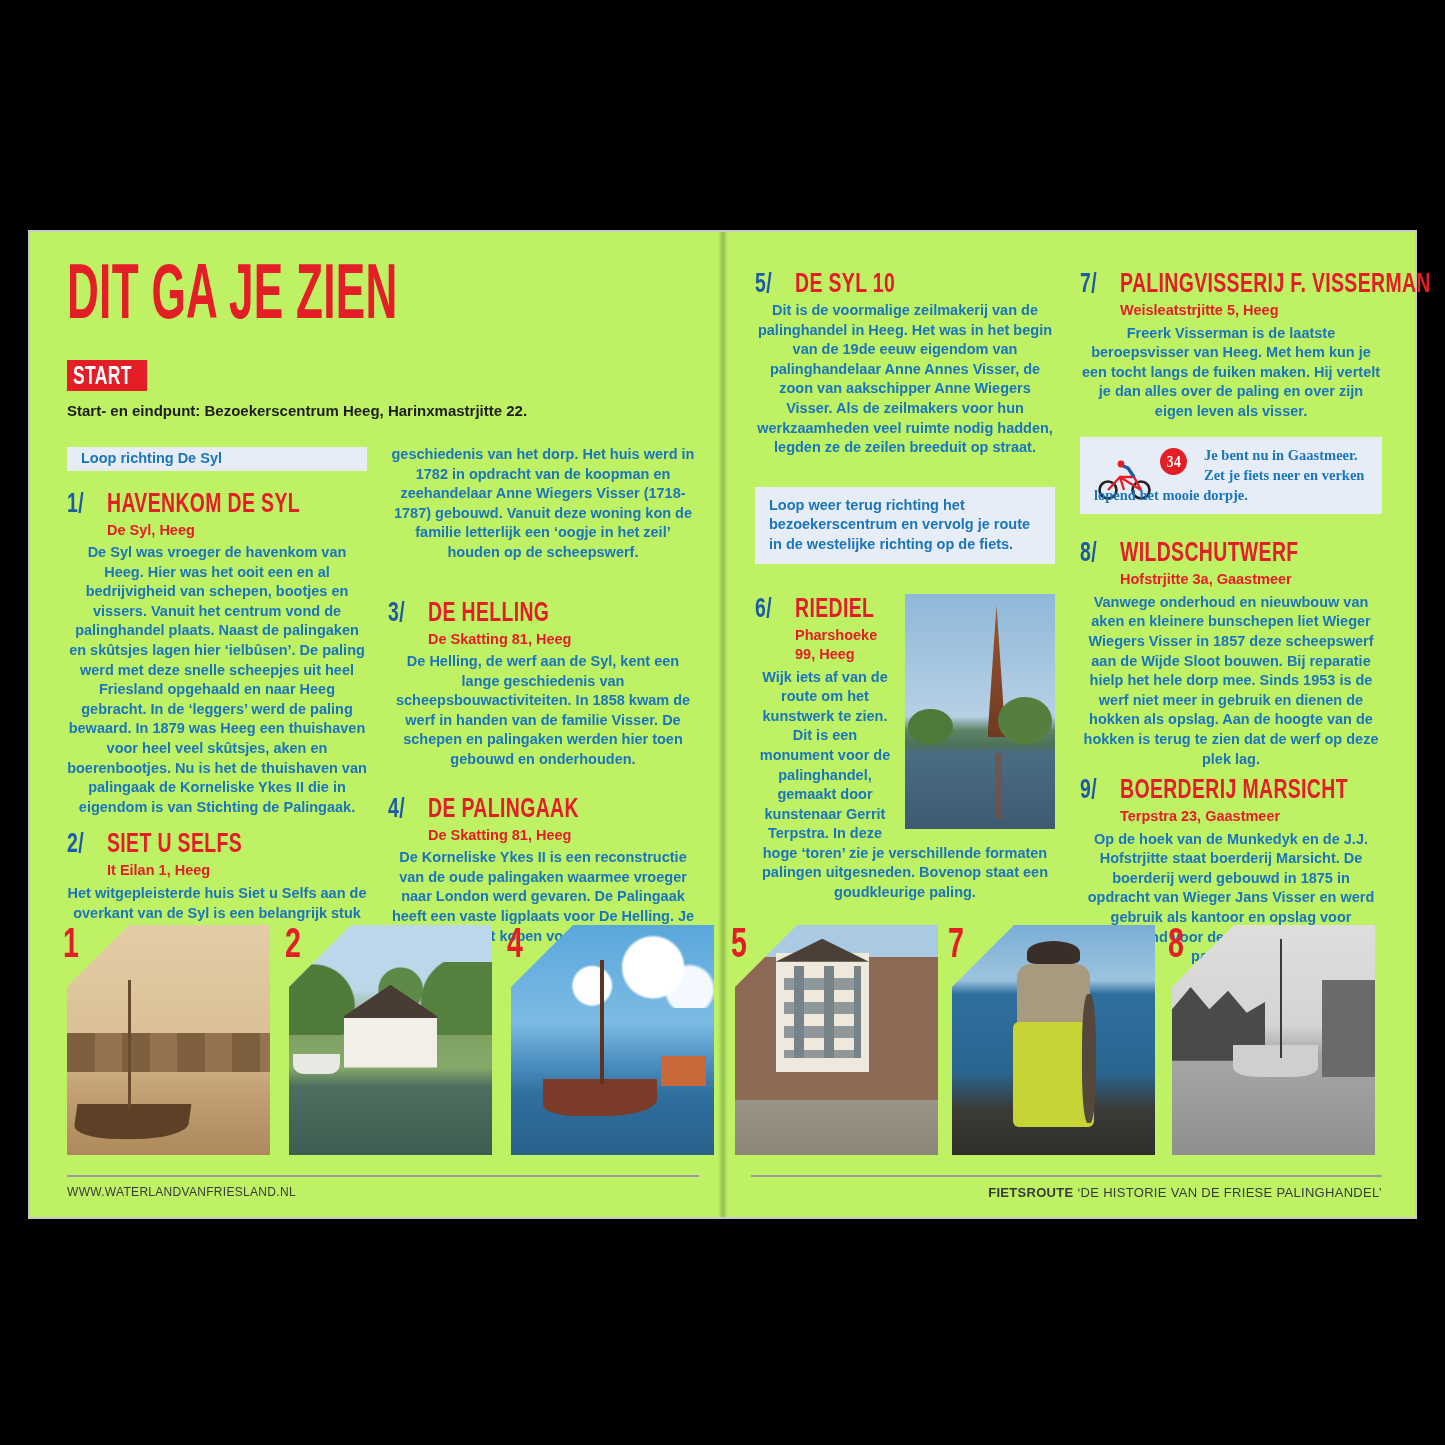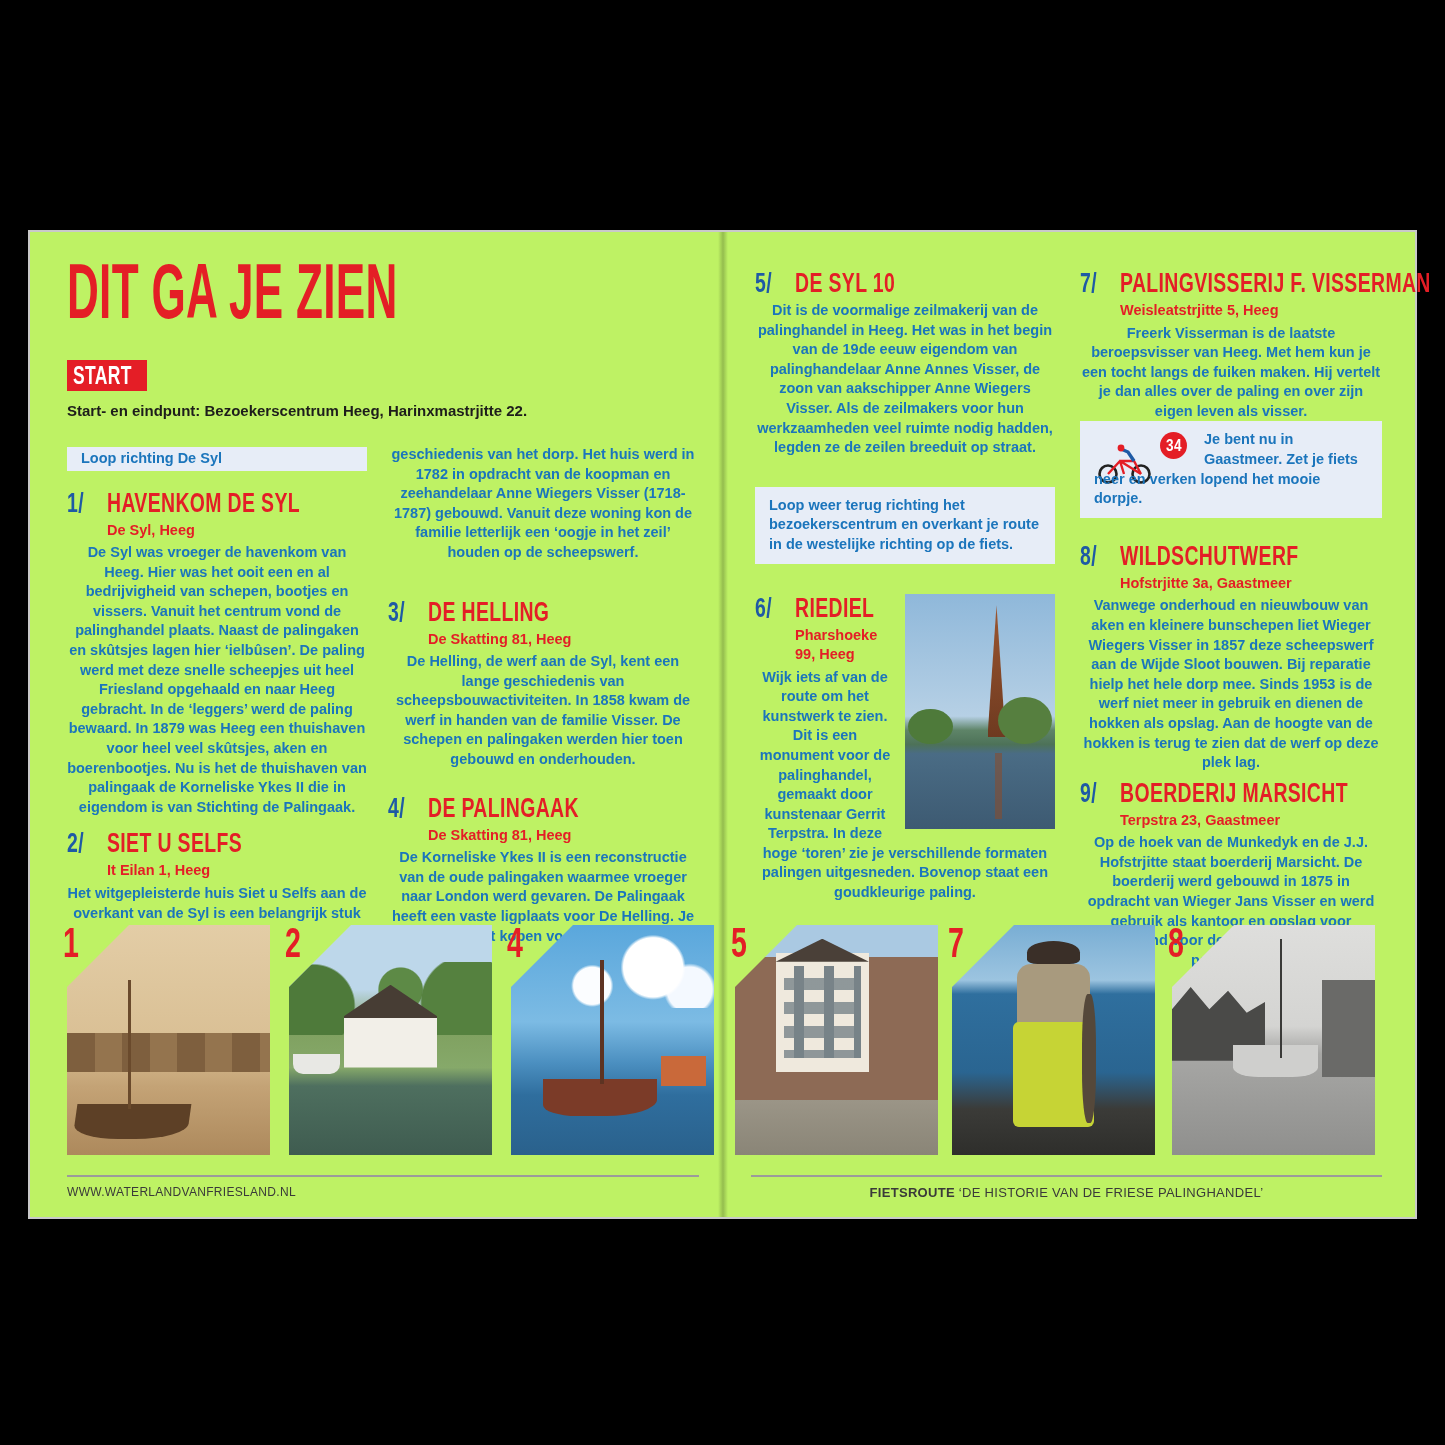--- a/index.html
+++ b/index.html
@@ -47,21 +47,21 @@
   .addr{margin-left:40px;color:var(--red);font-weight:bold;font-size:14.5px;line-height:19.5px;margin-bottom:3px;}
   .addr:empty{display:none;}
   .body{color:var(--blue);font-weight:bold;font-size:14.5px;line-height:19.6px;text-align:center;}
 
   .m-item1{margin-top:18px;}
   .m-item2{margin-top:12px;}
   .m-item3{margin-top:35px;}
   .m-item4{margin-top:24px;}
   .m-note2{margin-top:29px;}
   .m-item6{margin-top:30px;}
-  .m-note3{}
+  .m-note3{margin-top:16px;font-family:Liberation Serif, serif;}
   .m-item8{margin-top:24px;}
   .m-item9{margin-top:6px;}
 
   
   .icon-cluster{float:left;width:104px;height:34px;margin:2px 6px 2px 0;}
   .bike-svg{vertical-align:middle;}
   .badge34{display:inline-block;width:27px;height:27px;border-radius:50%;background:var(--red);
     text-align:center;vertical-align:8px;margin-left:4px;overflow:hidden;}
   .badge34 .cnd{color:#fff;font-size:17px;line-height:27px;transform:scaleX(.8);transform-origin:50% 0;}
 
@@ -126,21 +126,21 @@
   .photo-8 .ph-b{right:0;top:24%;width:26%;height:42%;background:#6a6a68;}
   .photo-8 .ph-c{left:30%;top:52%;width:42%;height:14%;background:#cfcfcd;border-radius:0 0 30% 30%;}
   .photo-8 .ph-d{left:53%;top:6%;width:2px;height:52%;background:#3a3a38;}
 
   
   .rule{position:absolute;height:2px;background:#9b9b9b;top:943px;}
   .rule-l{left:37px;width:632px;}
   .rule-r{left:721px;width:631px;}
   .footer-left{position:absolute;left:37px;top:953px;color:#3a3a39;font-weight:normal;
     font-size:12px;letter-spacing:.3px;}
-  .footer-right{position:absolute;left:721px;top:953px;width:631px;text-align:center;color:#3a3a39;
+  .footer-right{position:absolute;left:721px;top:953px;width:631px;text-align:right;color:#3a3a39;
     font-size:13px;letter-spacing:.3px;}
   .footer-right b{font-weight:bold;}
 </style>
 </head>
 <body>
 
 <div class="page">
 
   <div class="big-title">
     <span class="cnd">DIT GA JE ZIEN</span>
@@ -197,21 +197,21 @@
   <div class="col col3">
     <div class="item">
       <div class="hrow">
           <span class="numw"><span class="cnd">5/</span></span>
           <span class="htitle"><span class="cnd">DE SYL 10</span></span>
         </div>
 
       <div class="body">Dit is de voormalige zeilmakerij van de palinghandel in Heeg. Het was in het begin van de 19de eeuw eigendom van palinghandelaar Anne Annes Visser, de zoon van aakschipper Anne Wiegers Visser. Als de zeilmakers voor hun werkzaamheden veel ruimte nodig hadden, legden ze de zeilen breeduit op straat.</div>
     </div>
 
-    <div class="note tall m-note2">Loop weer terug richting het bezoekerscentrum en overkant je route in de westelijke richting op de fiets.</div>
+    <div class="note tall m-note2">Loop weer terug richting het bezoekerscentrum en vervolg je route in de westelijke richting op de fiets.</div>
 
     <div class="item m-item6">
       <div class="monument">
         <div class="mo-a"></div>
         <div class="mo-b"></div>
         <div class="mo-c"></div>
         <div class="mo-d"></div>
       </div>
       <div class="hrow">
           <span class="numw"><span class="cnd">6/</span></span>

